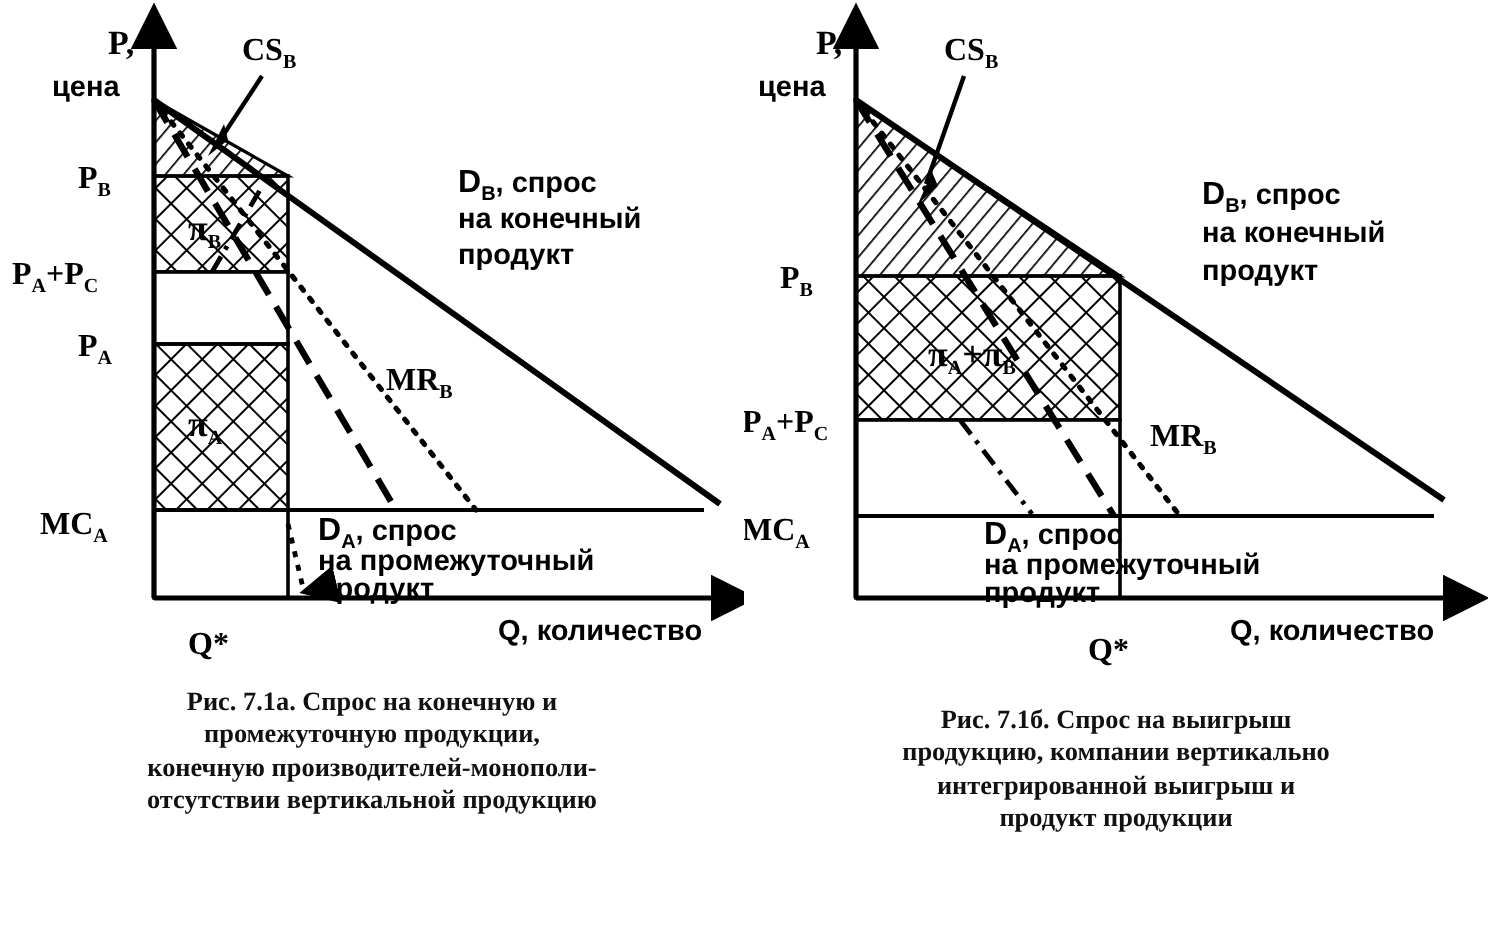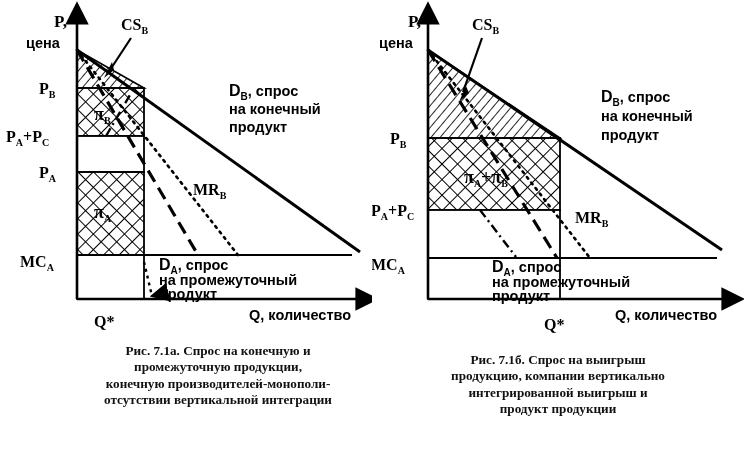--- a/index.html
+++ b/index.html
@@ -6,21 +6,21 @@
   body{width:744px;height:464px;overflow:hidden;
        font-family:"Liberation Serif",serif;color:#000;}
   #root{position:relative;width:744px;height:464px;}
   .panel{position:absolute;top:0;width:372px;height:464px;}
   .panel.left{left:0;}
   .panel.right{left:372px;}
   svg{position:absolute;left:0;top:0;}
   .cap{position:absolute;left:0;width:372px;text-align:center;
        font-family:"Liberation Serif",serif;font-weight:bold;
        font-size:13.2px;line-height:16.3px;color:#111;}
-  .cap.l{top:343px;padding-left:32px;}
+  .cap.l{top:343px;}
   .cap.r{top:352px;}
   .cap div{white-space:pre;}
   text{font-family:"Liberation Serif",serif;fill:#000;}
   .ax{font-size:17px;font-weight:bold;}
   .lbl{font-size:16px;font-weight:bold;}
   .sm{font-size:10px;font-weight:bold;}
   .ru{font-size:14.5px;font-weight:bold;font-family:"Liberation Sans",sans-serif;}
   .pi{font-size:18px;font-weight:bold;}
 </style>
 </head>
@@ -105,21 +105,21 @@
       <text class="ru" x="159" y="299">продукт</text>
 
       <text class="lbl" x="94" y="327">Q*</text>
       <text class="ru" x="249" y="320">Q, количество</text>
     </svg>
 
     <div class="cap l">
       <div>Рис. 7.1а. Спрос на конечную и</div>
       <div>промежуточную продукции,</div>
       <div>конечную производителей-монополи-</div>
-      <div>отсутствии вертикальной интеграции</div>
+      <div>отсутствии вертикальной продукцию</div>
     </div>
   </div>
 
   <div class="panel right">
     <svg width="372" height="340" viewBox="0 0 372 340">
       <defs>
         <pattern id="diagR" width="7" height="7" patternUnits="userSpaceOnUse" patternTransform="rotate(40)">
           <line x1="0" y1="0" x2="0" y2="7" stroke="#000" stroke-width="1.7"></line>
         </pattern>
         <pattern id="crossR" width="11" height="11" patternUnits="userSpaceOnUse" patternTransform="rotate(45)">

